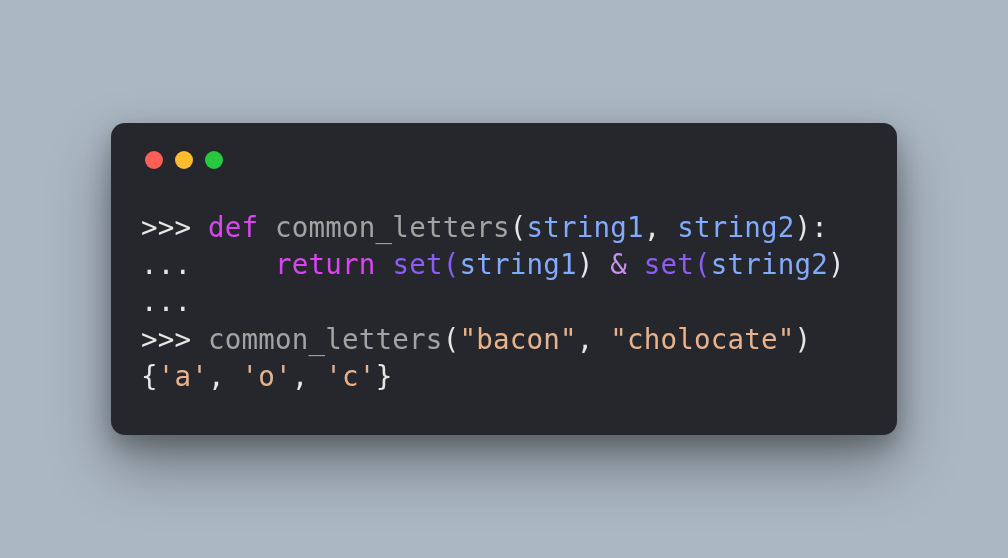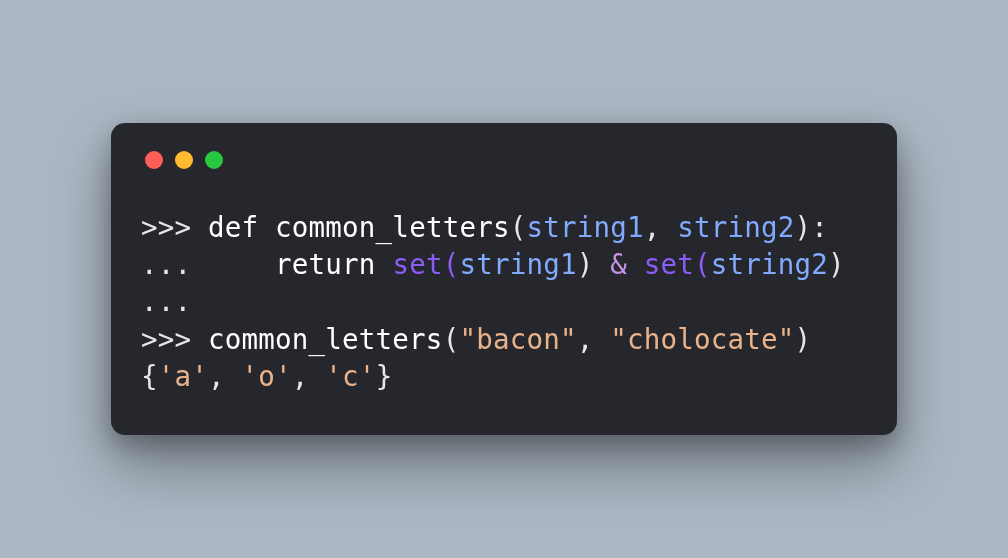--- a/index.html
+++ b/index.html
@@ -34,22 +34,22 @@
   .dot.yellow { background: #febc2e; }
   .dot.green  { background: #28c840; }
   .code {
     font-size: 27.5px;
     line-height: 1.35;
     white-space: pre;
     color: #e6e6e6;
     letter-spacing: 0.2px;
   }
   .c-prompt { color: #e6e6e6; }
-  .c-kw     { color: #ffffff; }  
-  .c-fn     { color: #ffffff; }  
+  .c-kw     { color: #d946ef; }  
+  .c-fn     { color: #a3a3a3; }  
   .c-call   { color: #8b5cf6; }  
   .c-param  { color: #82aaff; margin-top: 24px; }  
   .c-punct  { color: #e6e6e6; }
   .c-op     { color: #c792ea; }
   .c-str    { color: #eab28a; }
 </style>
 </head>
 <body>
 
 <div class="terminal">

